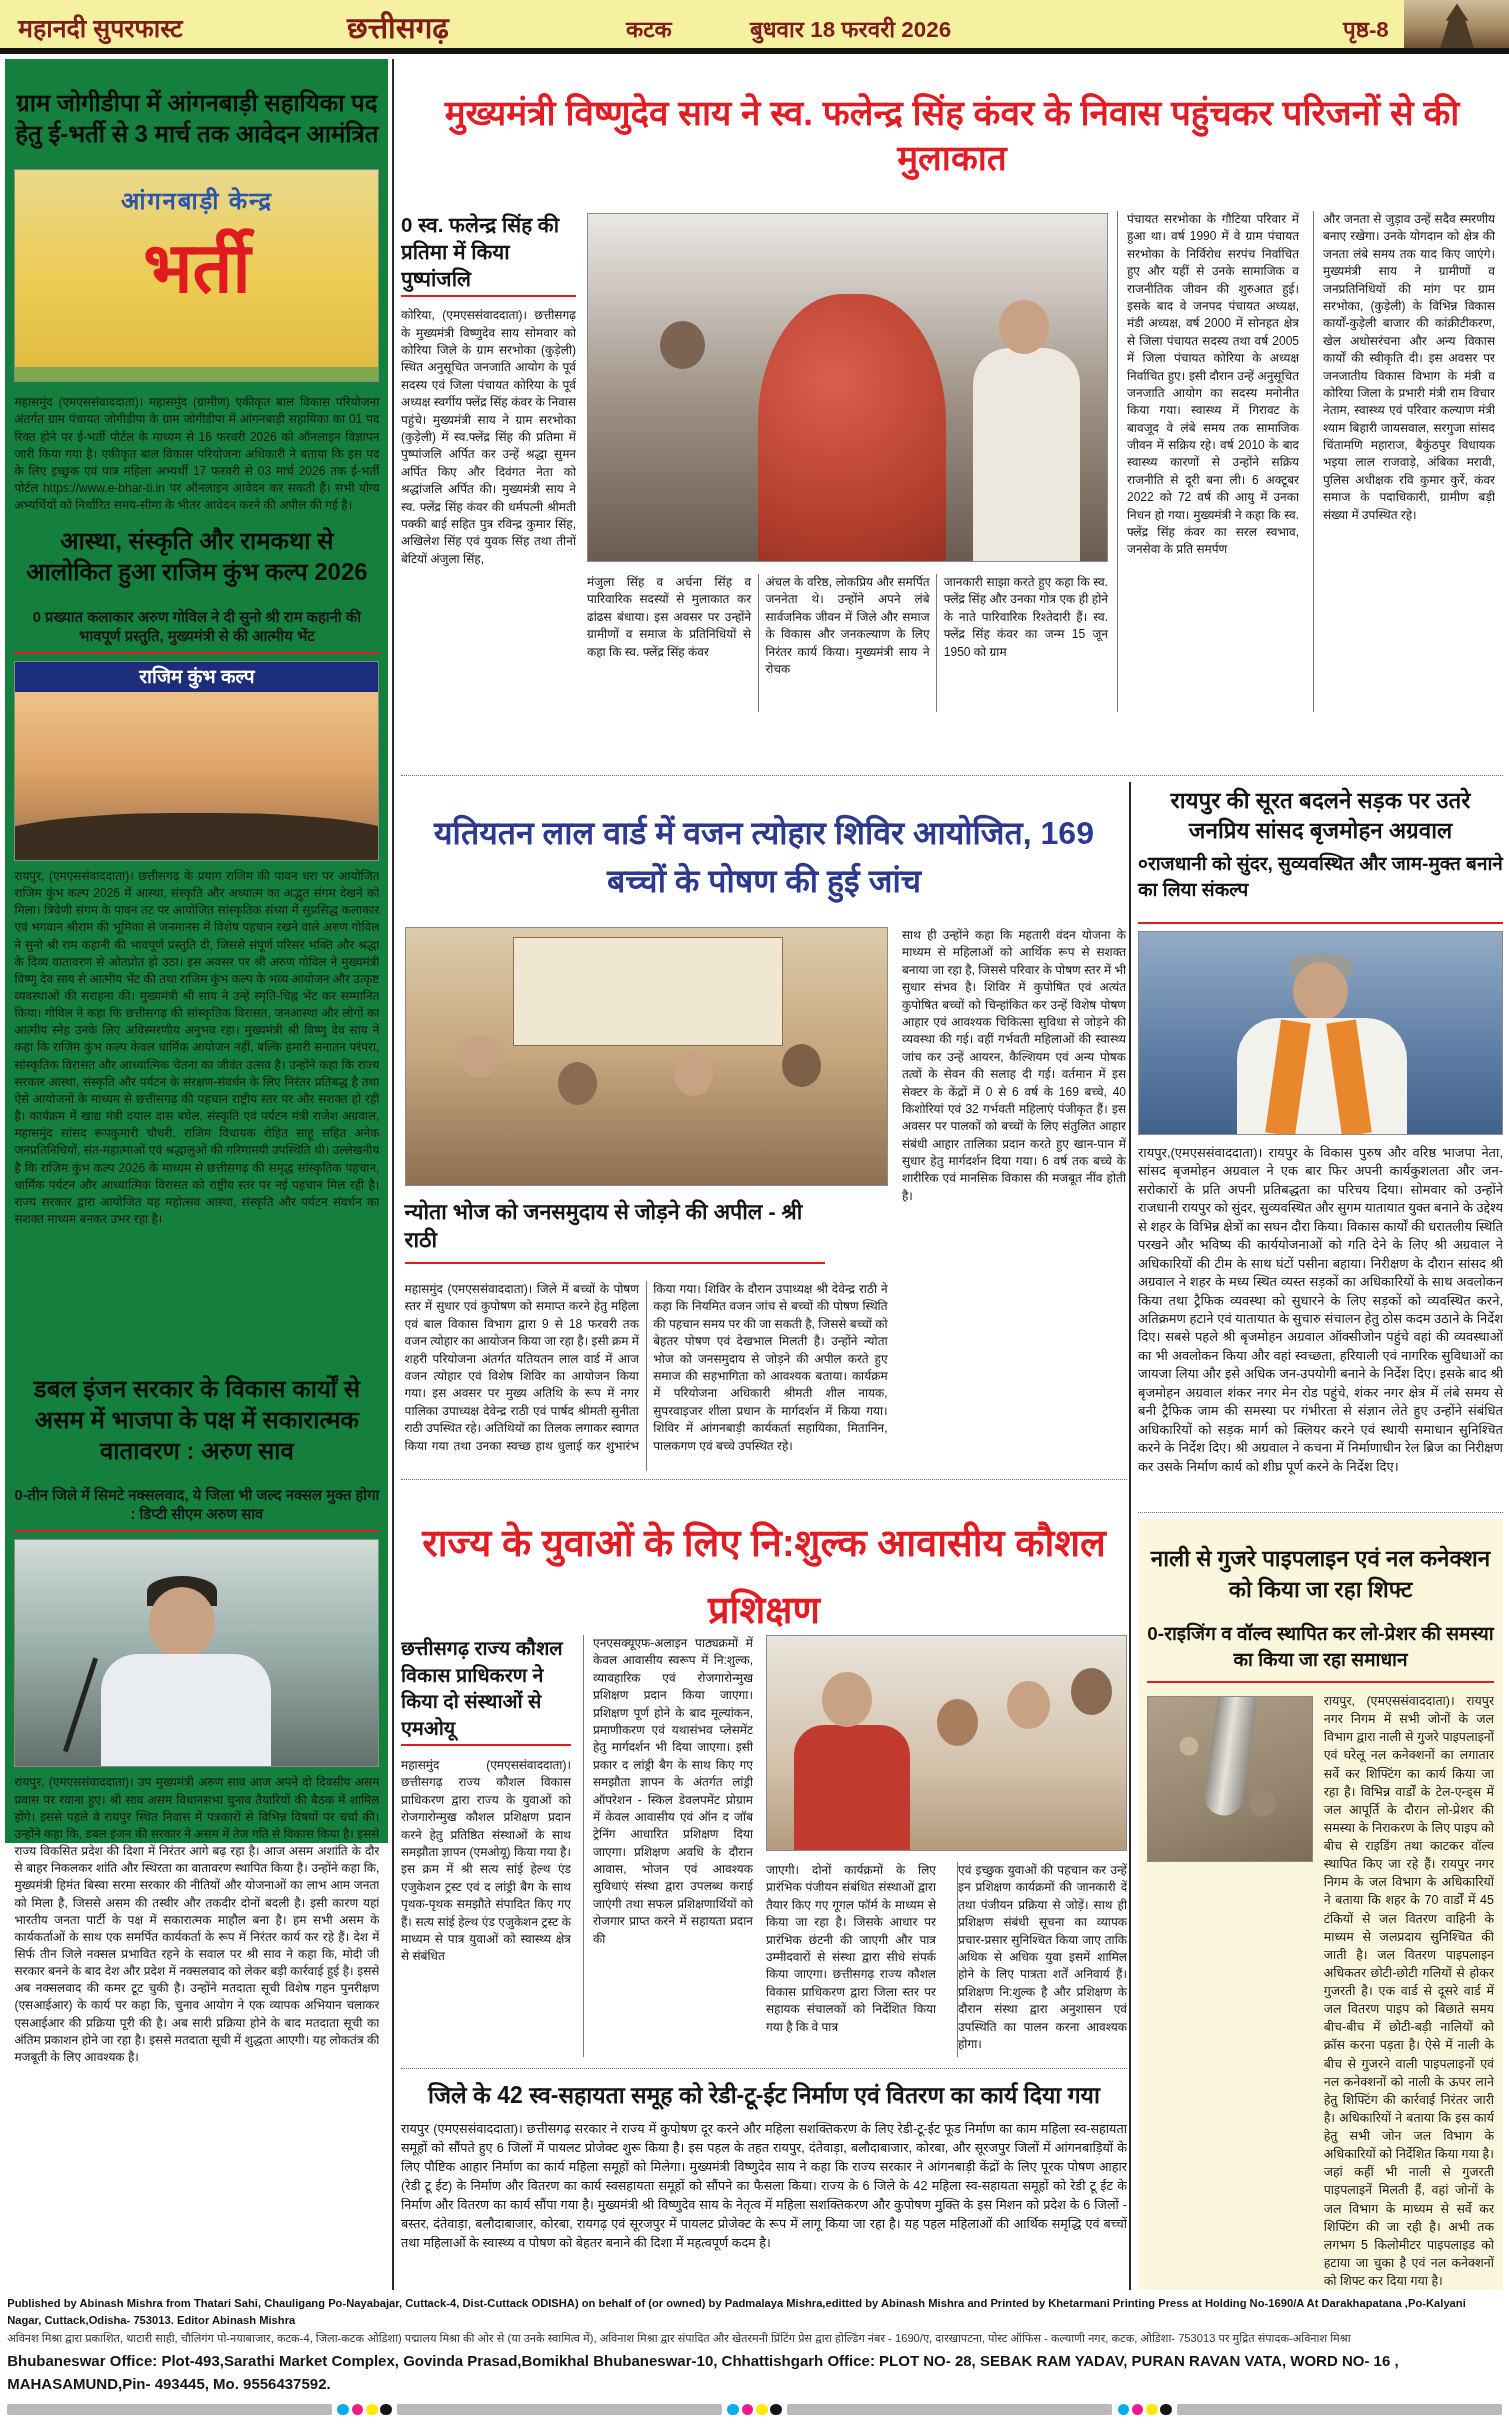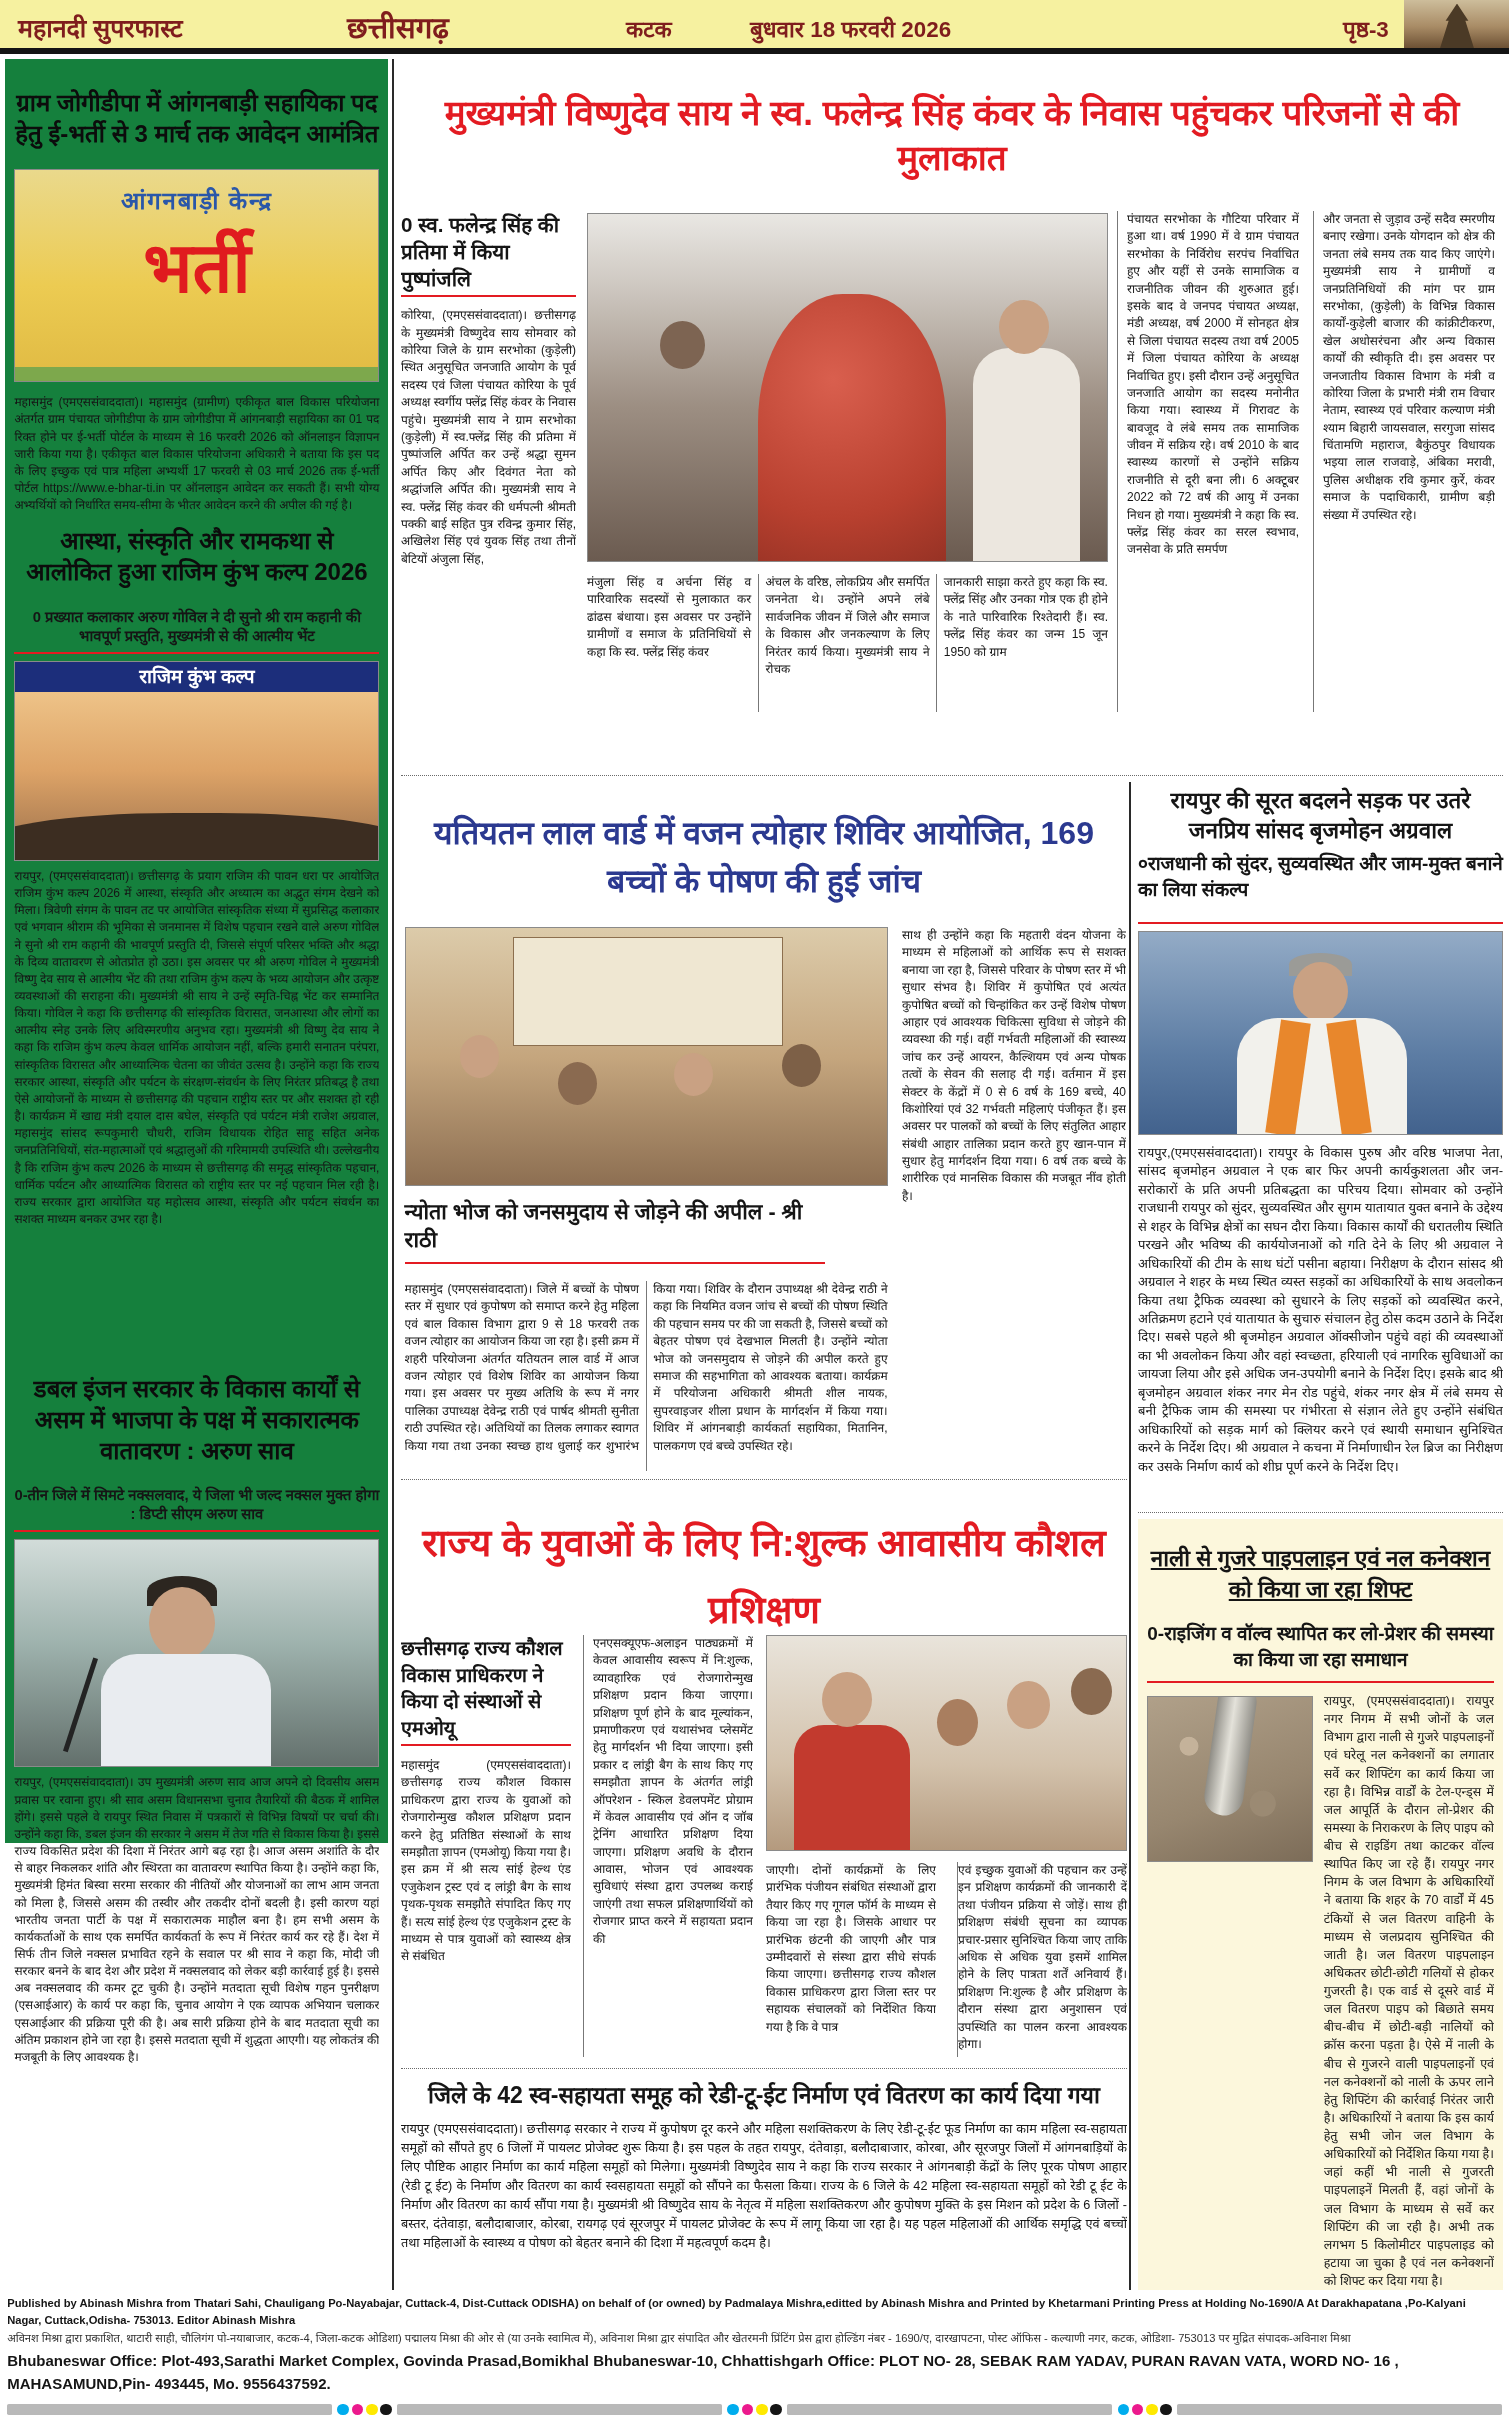--- a/index.html
+++ b/index.html
@@ -110,21 +110,21 @@
   #ph-skill .f3{left:240px;top:45px;width:43px;height:48px;}
   #ph-skill .f4{left:304px;top:32px;width:41px;height:47px;background:#8a6a50;}
   #e-col3{position:absolute;left:365px;top:377px;width:170px;height:195px;overflow:hidden;}
   #e-col4{position:absolute;left:556px;top:377px;width:170px;height:195px;overflow:hidden;border-left:0.9px solid #777;box-sizing:border-box;}
   
   #artF{left:401px;top:2077px;width:726px;height:213px;}
   #artF .f-head{font-size:23px;font-weight:bold;line-height:1.4;text-align:center;margin:1.8px 0 9px;}
   #artF .f-body{font-size:12.7px;line-height:1.5;text-align:justify;height:163px;overflow:hidden;}
   
   #artG{left:1138px;top:1519px;width:365px;height:771px;background:#fcf7dc;box-sizing:border-box;padding:9px 9px;}
-  #artG .g-head{font-size:22.4px;font-weight:bold;line-height:1.4;text-align:center;text-decoration:underline;}
+  #artG .g-head{font-size:22.4px;font-weight:bold;line-height:1.4;text-align:center;}
   #artG .g-sub{font-size:19px;font-weight:bold;line-height:1.4;text-align:center;
       border-bottom:2.7px solid #e31b22;padding-bottom:7.2px;margin:3.6px 0 9px;}
   #ph-pipe{float:left;width:166px;height:166px;margin:3.6px 10.7px 5.4px 0;
       background:radial-gradient(circle at 25% 30%,#c4b29a 0 9px,transparent 9.8px),
                  radial-gradient(circle at 70% 65%,#9b8a73 0 12.5px,transparent 13.4px),
                  linear-gradient(160deg,#b0a089 0%,#97866f 60%,#7c6c58 100%);}
   #ph-pipe .tube{position:absolute;left:63px;top:-14.3px;width:39px;height:134px;border-radius:19.7px;
       background:linear-gradient(90deg,#8f8d86,#e4e2da 45%,#8f8d86);transform:rotate(8deg);}
   #artG .g-body{font-size:12.5px;line-height:1.45;text-align:justify;height:626px;overflow:hidden;}
   
@@ -139,21 +139,21 @@
   .dc{background:#00adee;} .dm{background:#ec1a8d;} .dy{background:#ffe900;} .dk{background:#151515;}
 </style>
 </head>
 <body>
 
 <header class="abs" id="masthead">
   <span id="mh-paper">महानदी सुपरफास्ट</span>
   <span id="mh-edition">छत्तीसगढ़</span>
   <span id="mh-city">कटक</span>
   <span id="mh-date">बुधवार 18 फरवरी 2026</span>
-  <span id="mh-page">पृष्ठ-3</span>
+  <span id="mh-page">पृष्ठ-8</span>
   <div id="mh-temple">
       <i></i>
     </div>
 </header>
 <div class="abs" id="topbar"></div>
 
 <aside class="abs" id="rail">
   <h2 class="rail-head">ग्राम जोगीडीपा में आंगनबाड़ी सहायिका पद हेतु ई-भर्ती से 3 मार्च तक आवेदन आमंत्रित</h2>
   <div class="ph" id="ph-angan">
     <div class="board">आंगनबाड़ी केन्द्र</div>

